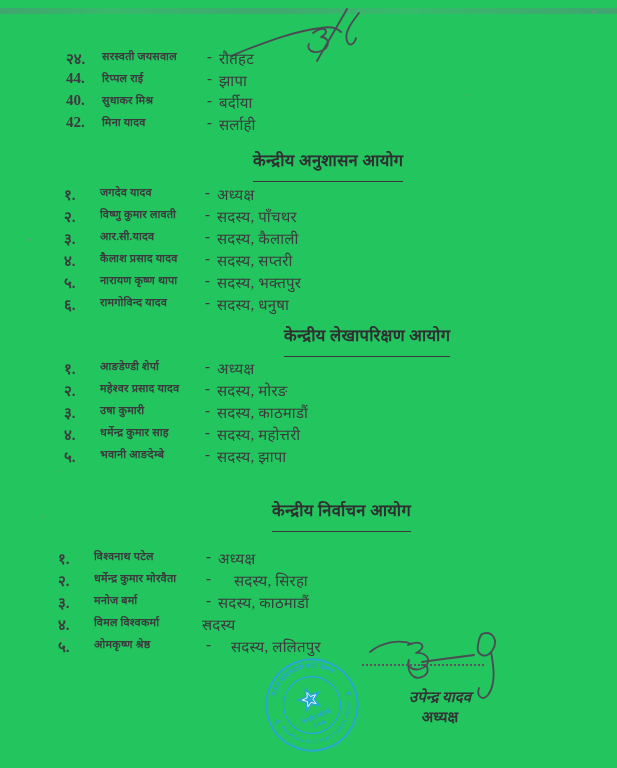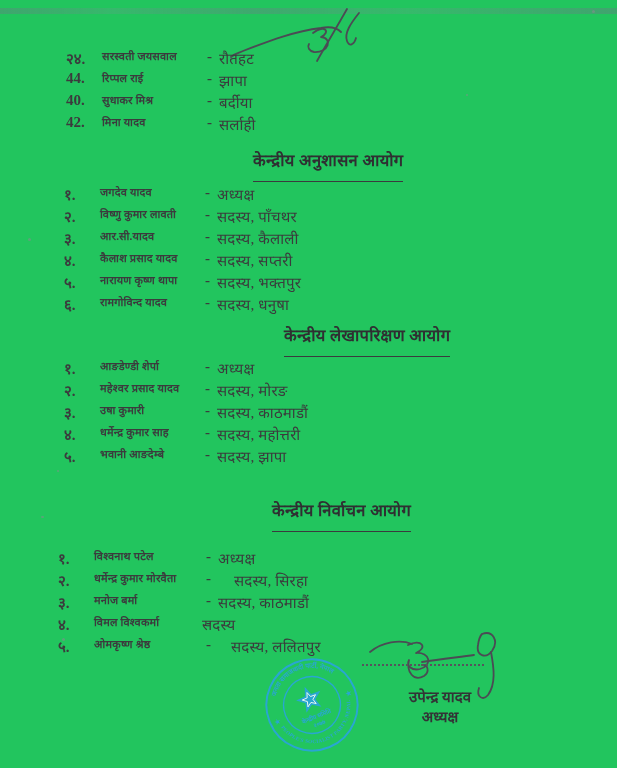--- a/index.html
+++ b/index.html
@@ -34,21 +34,21 @@
     position:absolute;
     font-size:16.5px;font-weight:700;color:#2f2f32;
     border-bottom:1.6px solid #3a3a3e;
     padding-bottom:10px;white-space:nowrap;letter-spacing:.3px;
   }
 
   
   .ink{stroke:#4b4b54;stroke-width:1.8;fill:none;stroke-linecap:round;stroke-linejoin:round;}
   .sig-wrap{position:absolute;}
   .dotline{position:absolute;border-bottom:2px dotted #55555c;}
-  .sig-name{position:absolute;font-size:15px;font-weight:700;text-align:center;color:#333336;}
+  .sig-name{position:absolute;font-size:15px;font-weight:700;text-align:center;color:#333336;font-style:italic;}
   .sig-title{position:absolute;font-size:15px;font-weight:700;text-align:center;color:#333336;}
 
   
   .stamp{position:absolute;left:263px;top:656px;width:98px;height:98px;
          transform:rotate(-22deg);opacity:.92;}
   .stamp text{font-family:"Liberation Serif","DejaVu Serif",serif;}
 </style>
 </head>
 <body>
 

